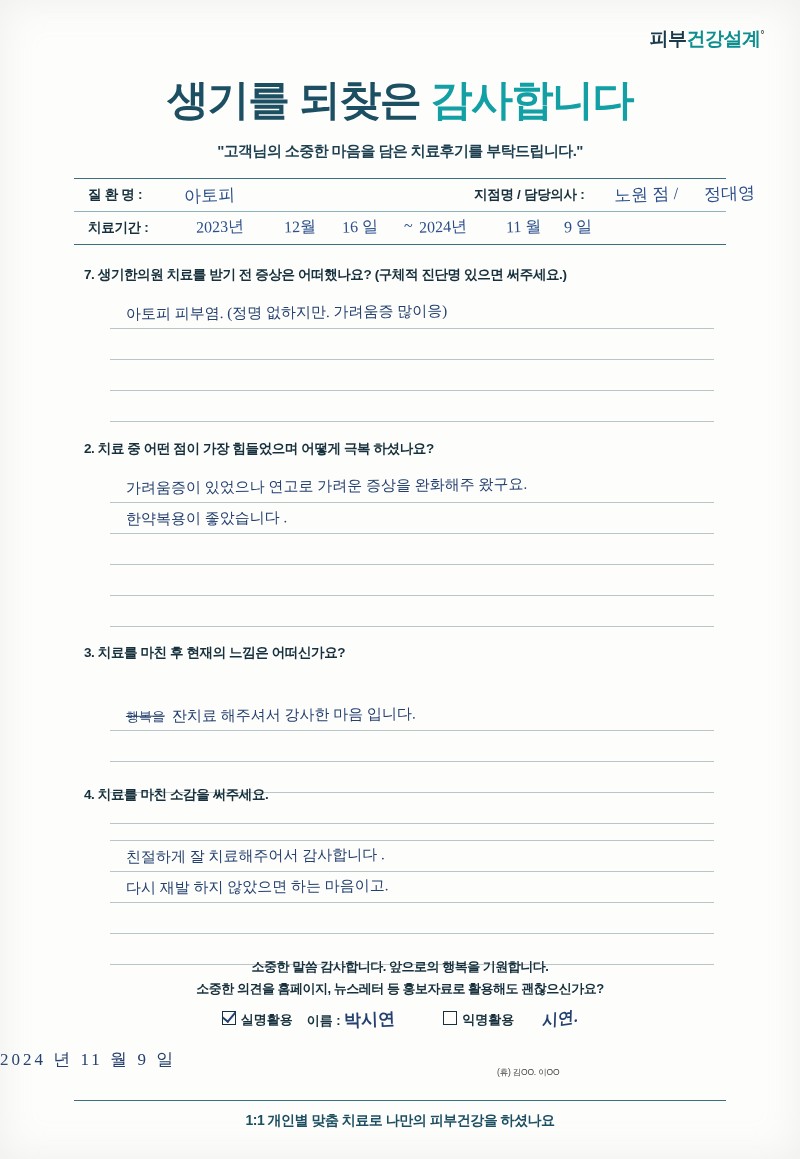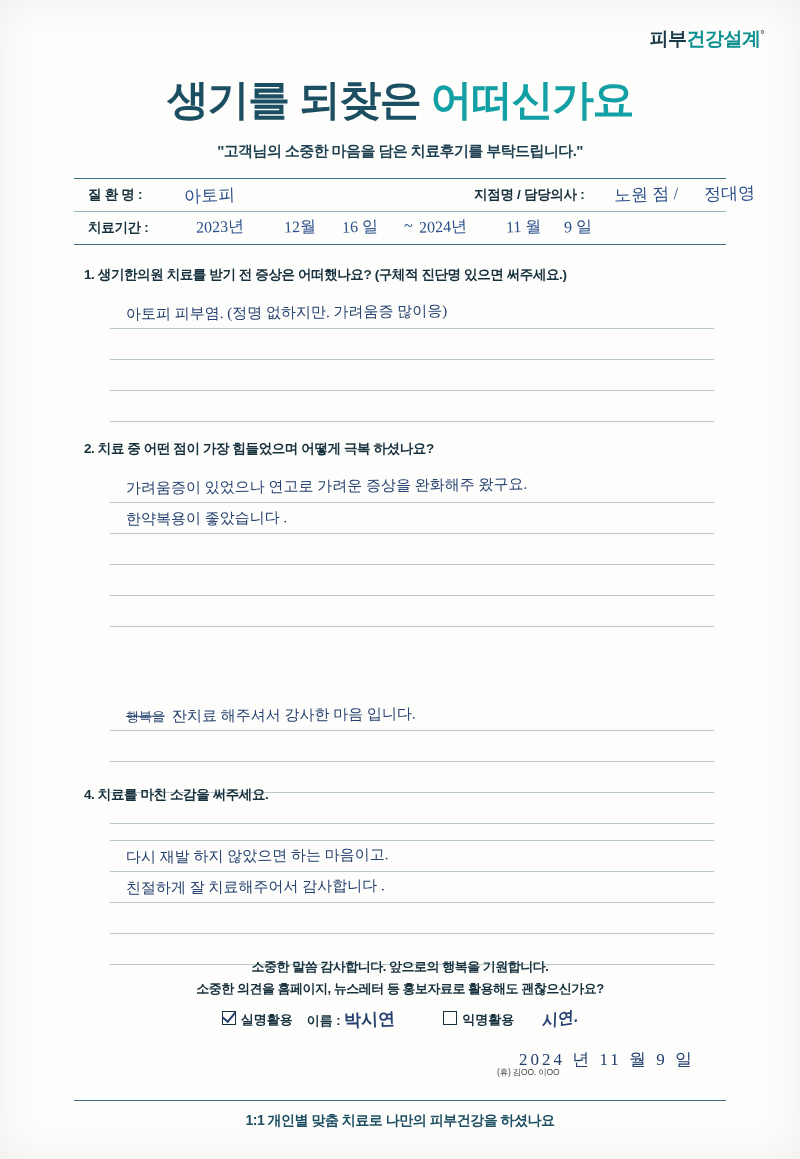--- a/index.html
+++ b/index.html
@@ -208,21 +208,21 @@
     font-size: 8.5px;
     color: #444;
     letter-spacing: -0.2px;
     margin-top: 36px;
   }
   .date-line {
     position: absolute;
     left: 0;
     top: 1048px;
     width: 695px;
-    text-align: right;
+    text-align: left;
     font-family: "Liberation Serif", serif;
     font-size: 17px;
     color: #24406f;
     letter-spacing: 3px;
   }
   .rule {
     position: absolute;
     left: 74px;
     top: 1100px;
     width: 652px;
@@ -249,21 +249,21 @@
 </head>
 <body>
 
 <div class="page">
 
   <div class="brand">
     <span class="dark">피부</span><span>건강설계</span><span class="deg">°</span>
   </div>
 
   <div class="title">
-    <span>생기를 되찾은 </span><span class="accent">어떠신가요</span>
+    <span>생기를 되찾은 </span><span class="accent">감사합니다</span>
   </div>
   <div class="subtitle">"고객님의 소중한 마음을 담은 치료후기를 부탁드립니다."</div>
 
   <div class="info-table">
     <div class="info-row first">
       <span class="lbl cell-dx-label">질 환 명 :</span>
       <span class="hand cell-dx-value hw-slant">아토피</span>
       <span class="lbl cell-branch-label">지점명 / 담당의사 :</span>
       <span class="hand cell-branch-value hw-slant">노원 점 /</span>
       <span class="hand hw-slant" style="position:absolute; left:630px; top:3px; font-size:17px;">정대영</span>
@@ -273,21 +273,21 @@
       <span class="hand period-val hw-slant" style="left:122px;">2023년</span>
       <span class="hand period-val hw-slant" style="left:210px;">12월</span>
       <span class="hand period-val hw-slant" style="left:268px;">16 일</span>
       <span class="hand period-val" style="left:330px;">~</span>
       <span class="hand period-val hw-slant" style="left:345px;">2024년</span>
       <span class="hand period-val hw-slant" style="left:432px;">11 월</span>
       <span class="hand period-val hw-slant" style="left:490px;">9 일</span>
     </div>
   </div>
 
-  <div class="q" style="top:266px;">1. 생기한의원 치료를 받기 전 증상은 어떠했나요? (구체적 진단명 있으면 써주세요.)</div>
+  <div class="q" style="top:266px;">7. 생기한의원 치료를 받기 전 증상은 어떠했나요? (구체적 진단명 있으면 써주세요.)</div>
   <div class="lines" style="top:298px;">
     <div class="line">
       <span class="answer">아토피 피부염. (정명 없하지만. 가려움증 많이응)</span>
     </div>
     <div class="line"></div>
     <div class="line"></div>
     <div class="line"></div>
   </div>
 
   <div class="q" style="top:440px;">2. 치료 중 어떤 점이 가장 힘들었으며 어떻게 극복 하셨나요?</div>
@@ -296,38 +296,39 @@
       <span class="answer">가려움증이 있었으나  연고로  가려운 증상을  완화해주 왔구요.</span>
     </div>
     <div class="line">
       <span class="answer">한약복용이  좋았습니다 .</span>
     </div>
     <div class="line"></div>
     <div class="line"></div>
     <div class="line"></div>
   </div>
 
+  <div class="q" style="top:644px;">3. 치료를 마친 후 현재의 느낌은 어떠신가요?</div>
   <div class="lines" style="top:660px;margin-top:40px;">
     <div class="line">
       <span class="answer strike" style="left:16px; font-size:13px;">행복을</span>
       <span class="answer" style="left:62px;">잔치료 해주셔서  강사한 마음 입니다.</span>
     </div>
     <div class="line"></div>
     <div class="line"></div>
     <div class="line"></div>
   </div>
 
   <div class="q" style="top:786px;">4. 치료를 마친 소감을 써주세요.</div>
   <div class="lines" style="top:810px;">
     <div class="line"></div>
     <div class="line">
+      <span class="answer">친절하게  잘  치료해주어서   감사합니다 .</span>
+    </div>
+    <div class="line">
       <span class="answer">다시  재발 하지  않았으면  하는 마음이고.</span>
-    </div>
-    <div class="line">
-      <span class="answer">친절하게  잘  치료해주어서   감사합니다 .</span>
     </div>
     <div class="line"></div>
     <div class="line"></div>
   </div>
 
   <div class="closing" style="top:958px;">소중한 말씀 감사합니다. 앞으로의 행복을 기원합니다.</div>
   <div class="closing" style="top:980px;">소중한 의견을 홈페이지, 뉴스레터 등 홍보자료로 활용해도 괜찮으신가요?</div>
 
   <div class="consent-row">
     <span>

